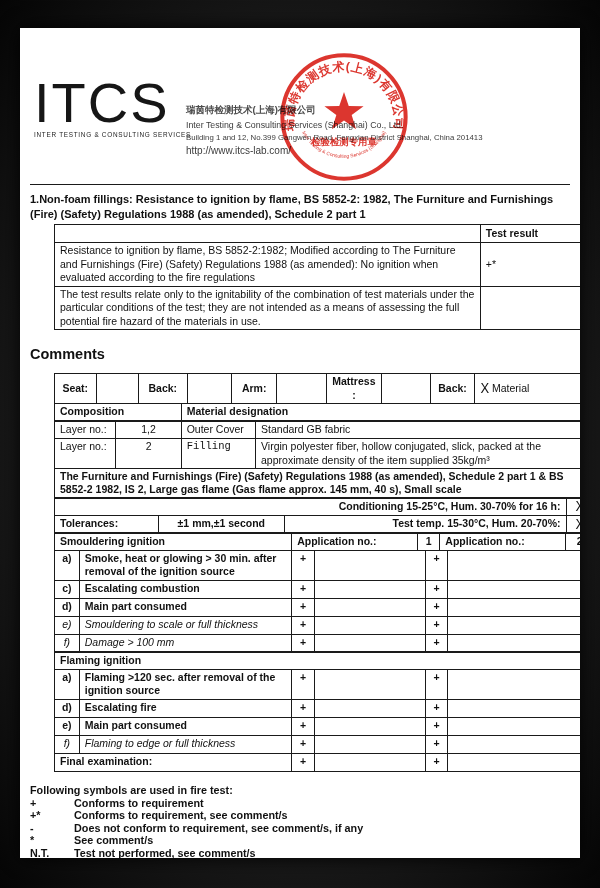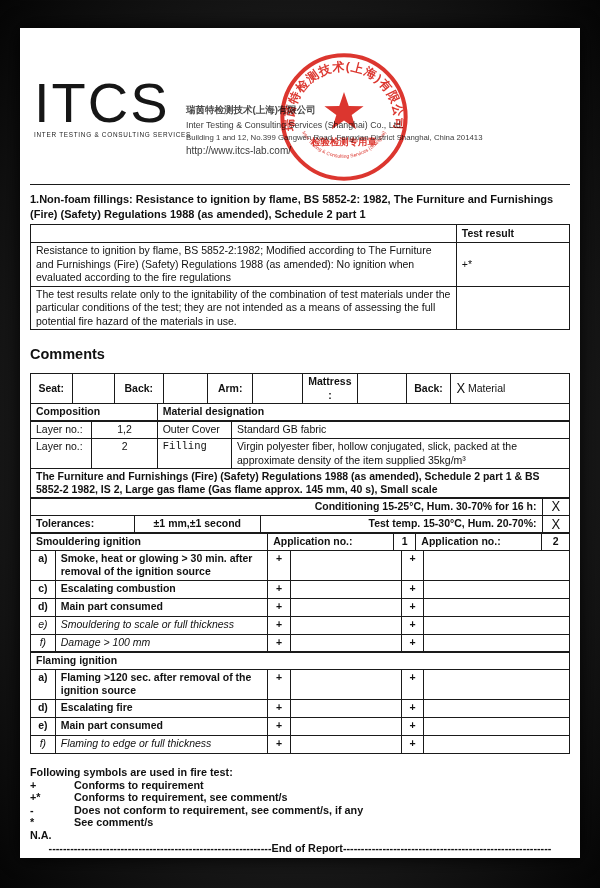--- a/index.html
+++ b/index.html
@@ -18,21 +18,21 @@
   .addr>div{white-space:nowrap;}
   .addr-cn{font-size:9.5px;font-weight:bold;color:#4a4a4a;margin-bottom:3px;}
   .addr-en{font-size:8.8px;margin-bottom:3px;}
   .addr-line{font-size:7.8px;margin-bottom:3px;}
   .addr-url{font-size:10px;}
   .stamp{position:absolute;left:243px;top:-22px;width:142px;height:134px;opacity:.92;mix-blend-mode:multiply;}
   .divider{border-bottom:1.5px solid #1a1a1a;margin-top:0;}
 
   
   .title{font-size:11px;font-weight:bold;line-height:14.5px;margin:7px 0 3px 0;}
-  table.t{width:100%;border-collapse:collapse;table-layout:fixed;}
+  table.t{width:100%;border-collapse:collapse;table-layout:fixed;margin-left:24px;}
   table.t td{border:1.5px solid #1a1a1a;font-size:10.5px;line-height:13.5px;padding:1px 5px;
              vertical-align:middle;height:15px;word-wrap:break-word;}
   .b{font-weight:bold;}
   .i{font-style:italic;font-weight:normal;}
   .ctr{text-align:center;}
   .rgt{text-align:right;}
   .t-stack{margin-top:-1.5px;}
   .xmark{font-size:13px;font-weight:400;display:inline-block;transform:scaleY(1.12);}
 
   
@@ -327,20 +327,27 @@
         </tr>
         <tr>
           <td class="i ctr">f)</td>
           <td class="i">Flaming to edge or full thickness</td>
           <td class="b ctr">+</td>
           <td></td>
           <td class="b ctr">+</td>
           <td></td>
         </tr>
 
+        <tr>
+          <td class="b" colspan="2">Final examination:</td>
+          <td class="b ctr">+</td>
+          <td></td>
+          <td class="b ctr">+</td>
+          <td></td>
+        </tr>
       </tbody>
         </table>
     </div>
 
     <div class="legend">
       <div class="legend-h">Following symbols are used in fire test:</div>
       <div class="legend-row">
         <span class="sym">+</span>
         <span>Conforms to requirement</span>
       </div>
@@ -350,20 +357,24 @@
       </div>
       <div class="legend-row">
         <span class="sym">-</span>
         <span>Does not conform to requirement, see comment/s, if any</span>
       </div>
       <div class="legend-row">
         <span class="sym">*</span>
         <span>See comment/s</span>
       </div>
       <div class="legend-row">
+        <span class="sym">N.T.</span>
+        <span>Test not performed, see comment/s</span>
+      </div>
+      <div class="legend-row">
         <span class="sym">N.A.</span>
       </div>
       <div class="endline">
         <span>--------------------------------------------------------------</span><span>End of Report</span><span>----------------------------------------------------------</span>
       </div>
     </div>
 
   </div>
 </div>
 

